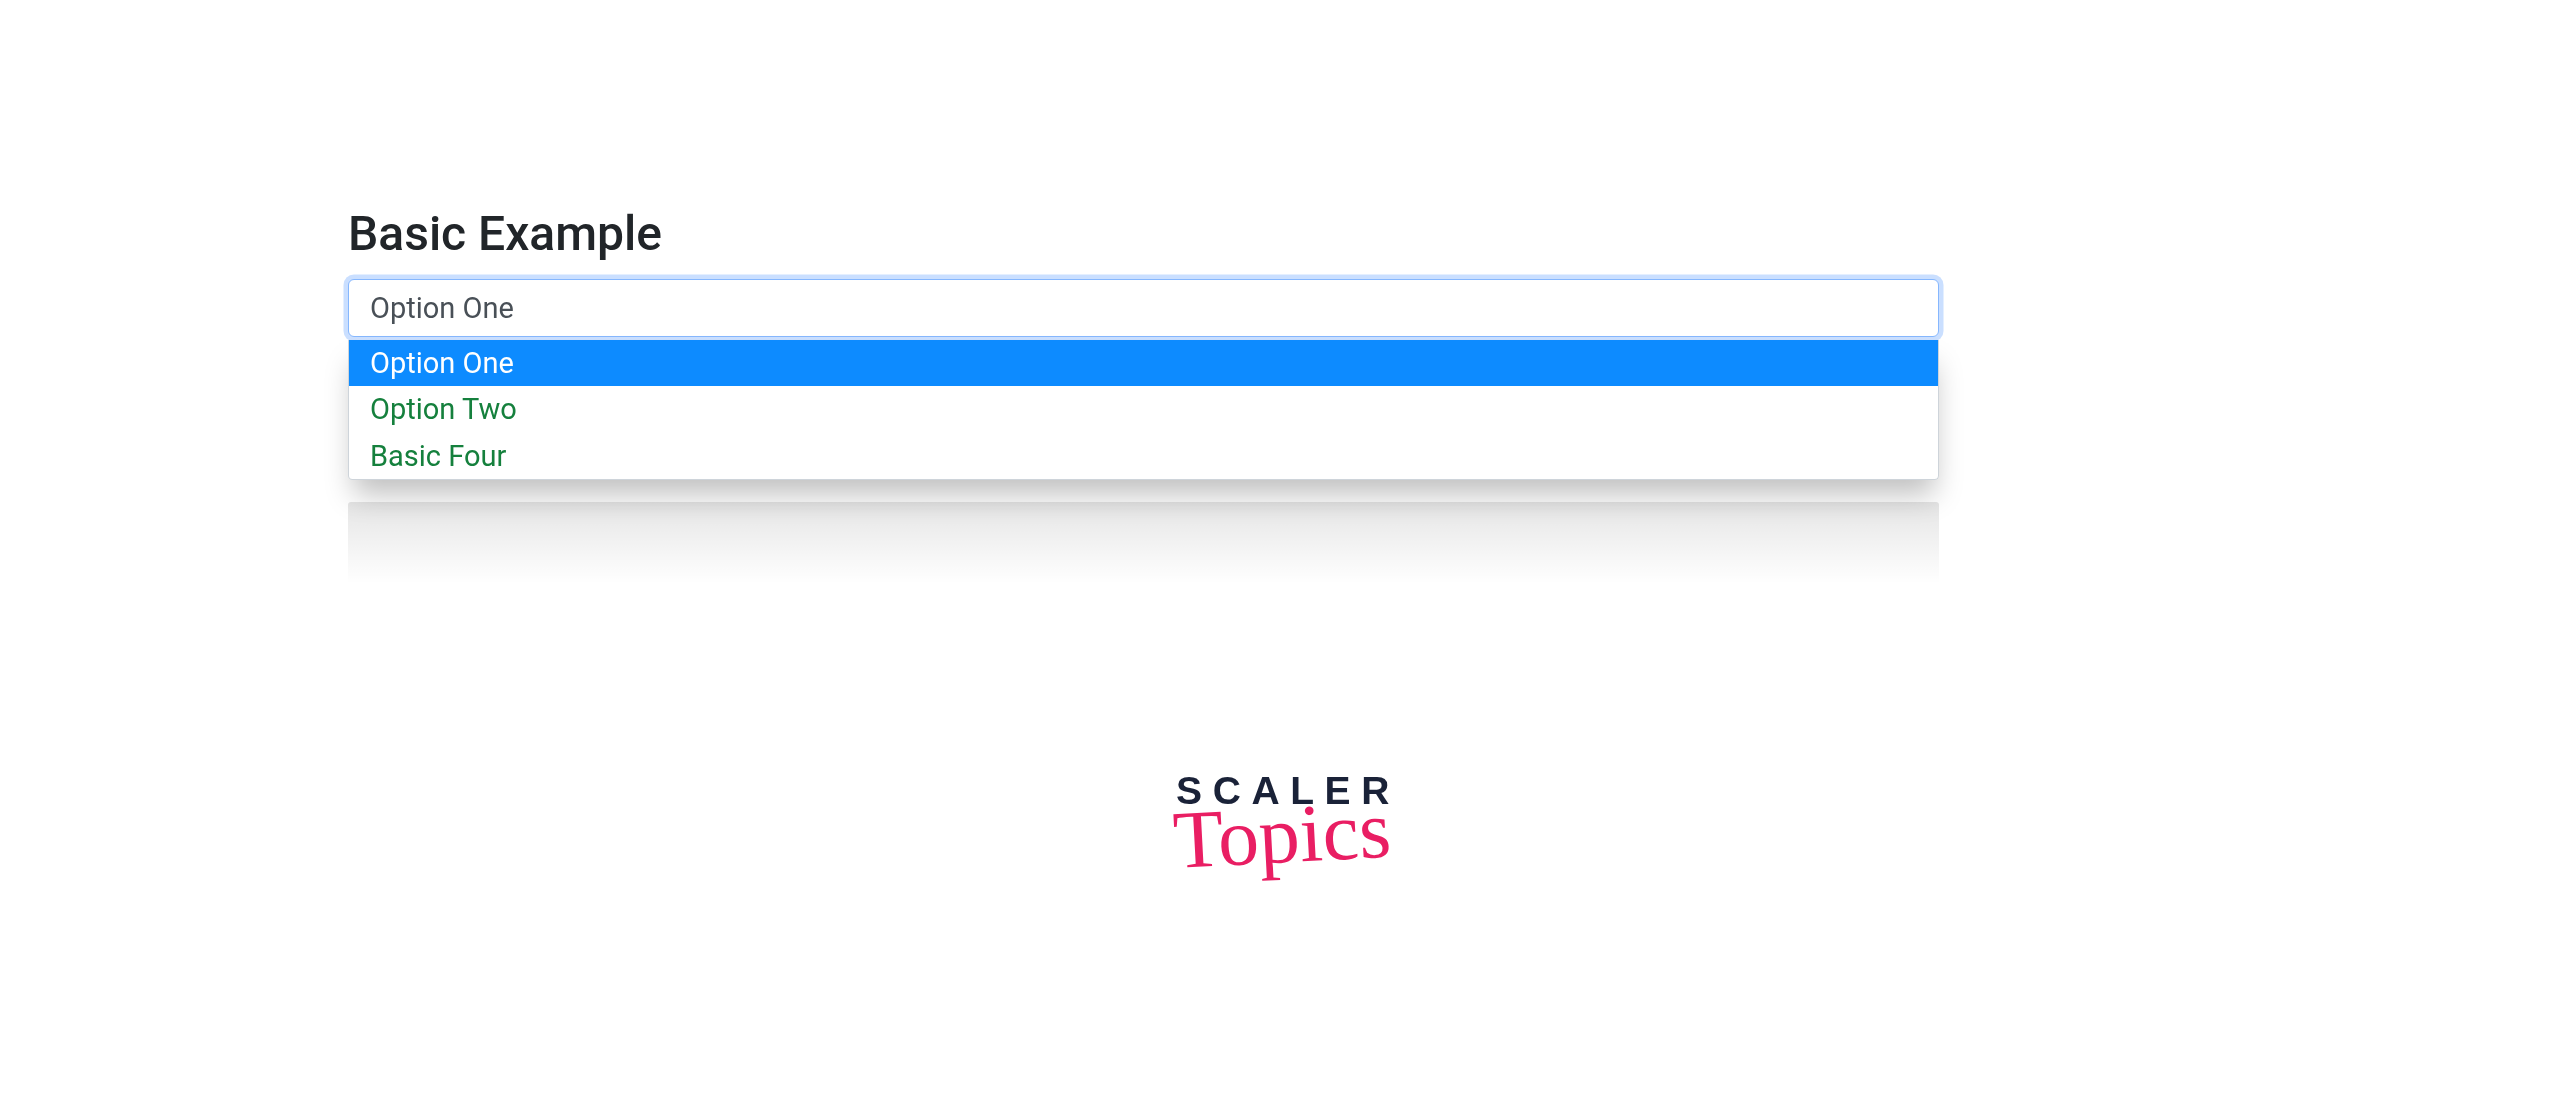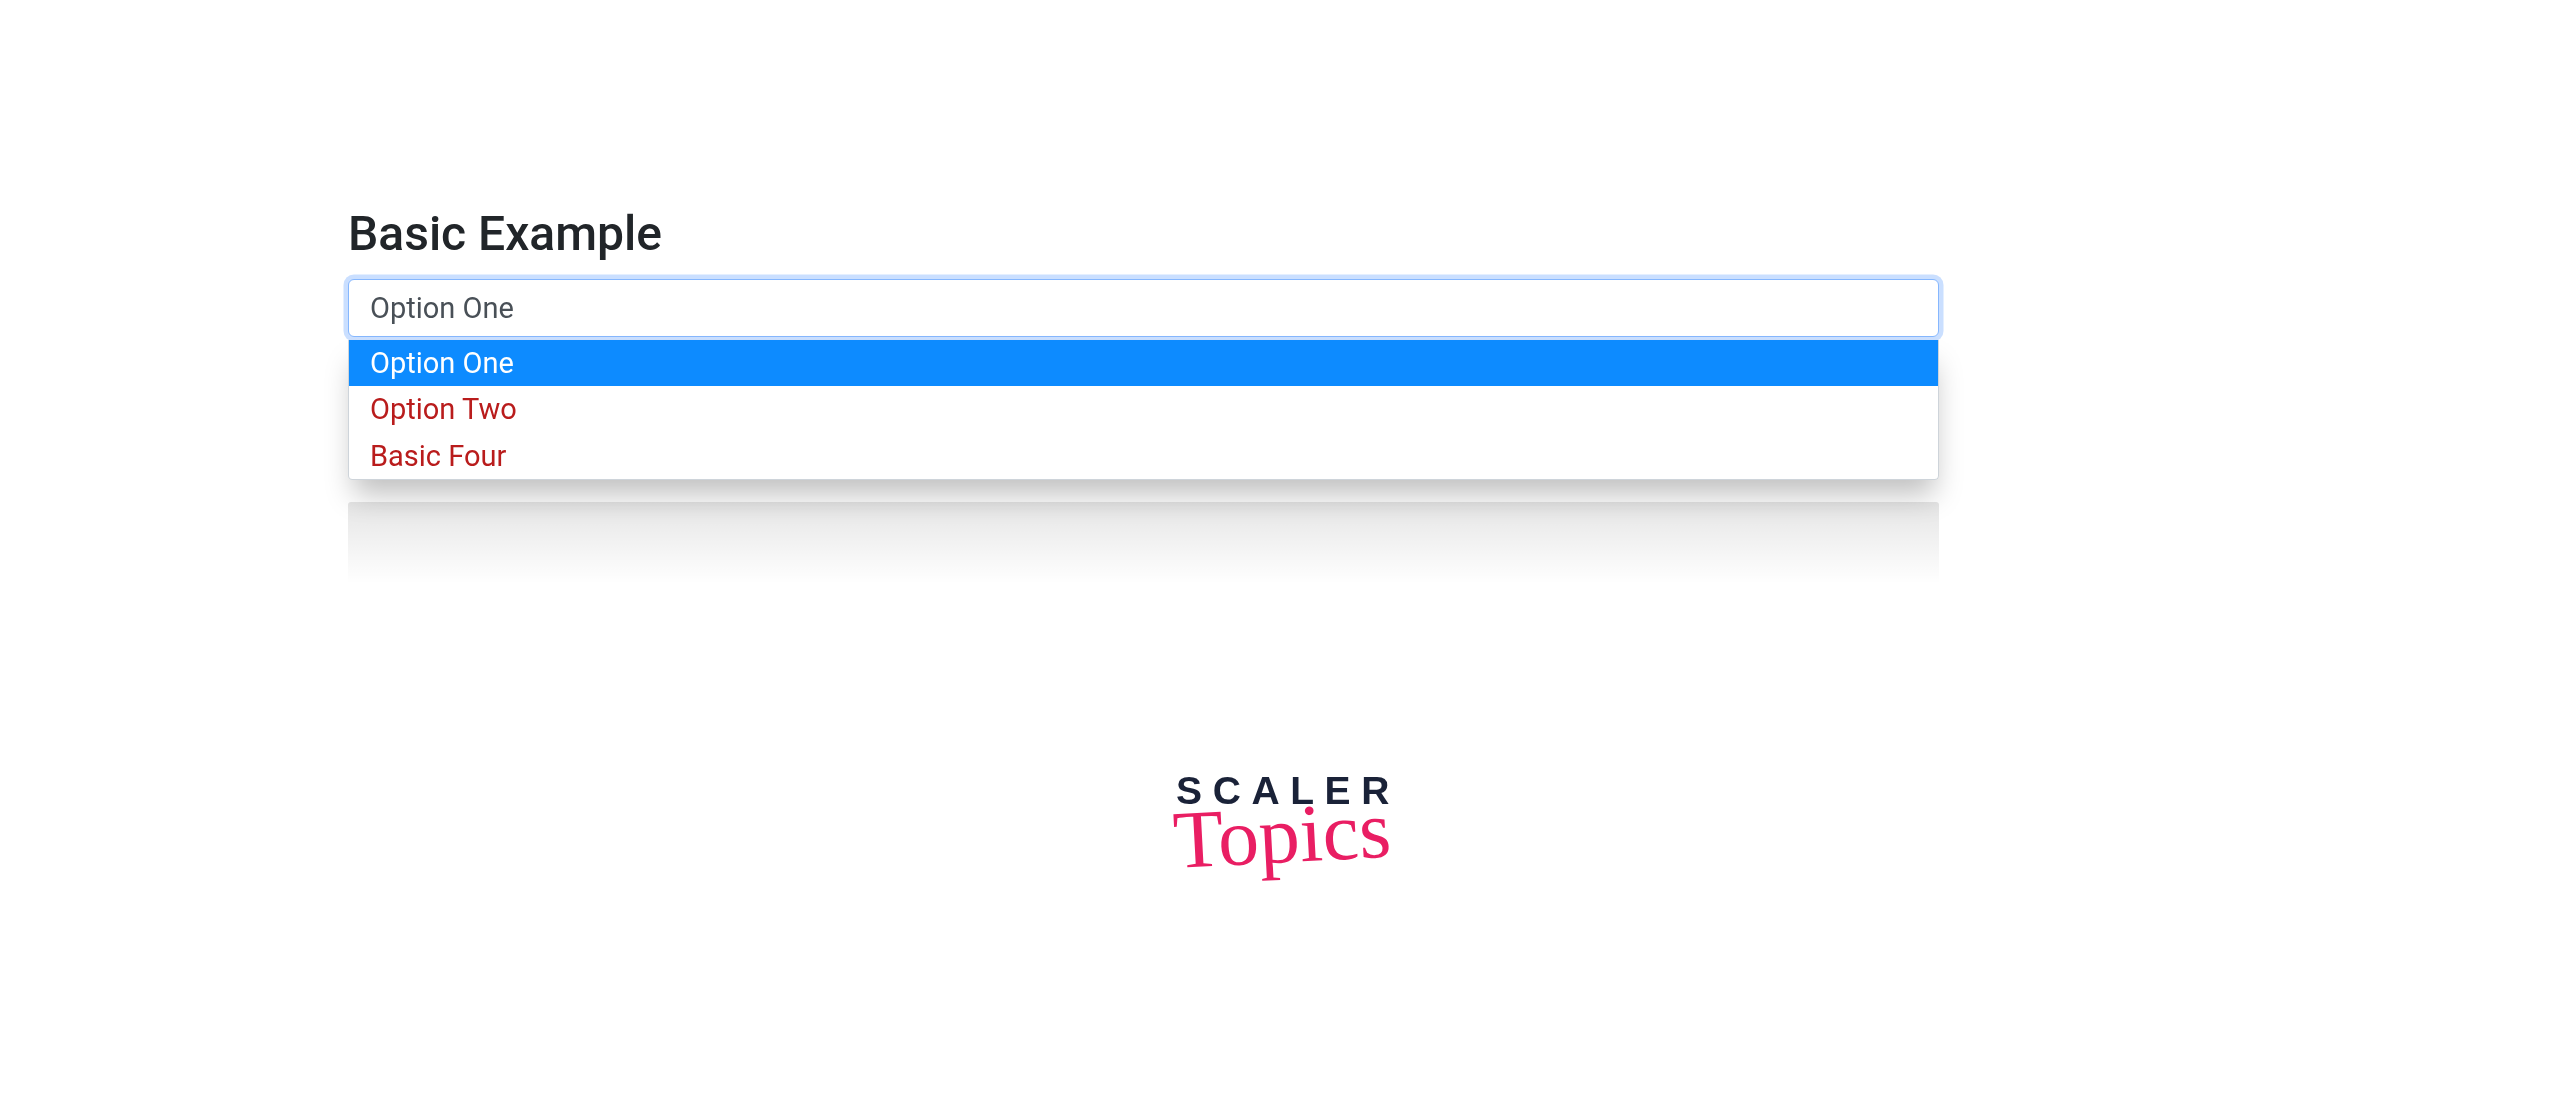--- a/index.html
+++ b/index.html
@@ -53,21 +53,21 @@
     border: 0.8px solid #ced4da;
     border-top: none;
     border-bottom-left-radius: 4.5px;
     border-bottom-right-radius: 4.5px;
     box-shadow: 0 19.7px 27px -4.5px rgba(0,0,0,0.25);
     overflow: hidden;
   }
   .dropdown-item {
     padding: 3px 21px;
     font-size: 29px;
-    color: #b91c1c;
+    color: #15803d;
     line-height: 1.4;
     cursor: default;
   }
   .dropdown-item.highlighted {
     background: #0d8bff;
     color: #ffffff;
   }
   .shadow-band {
     position: absolute;
     left: 0;

